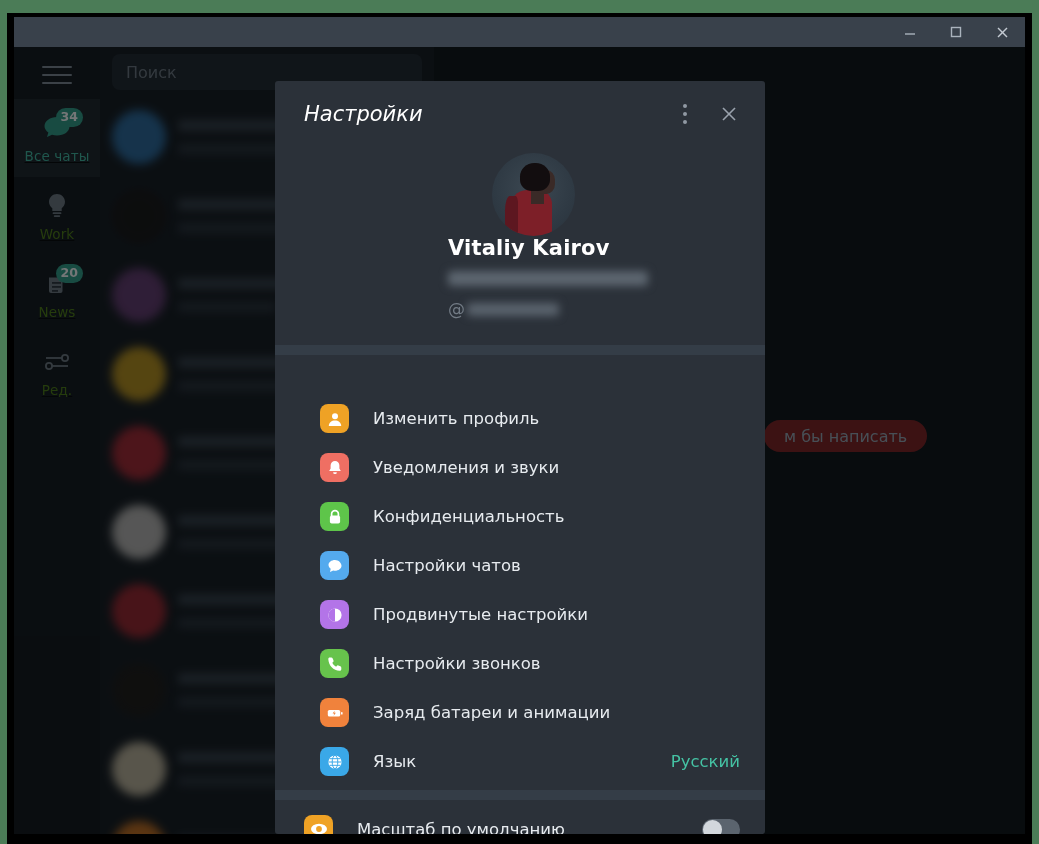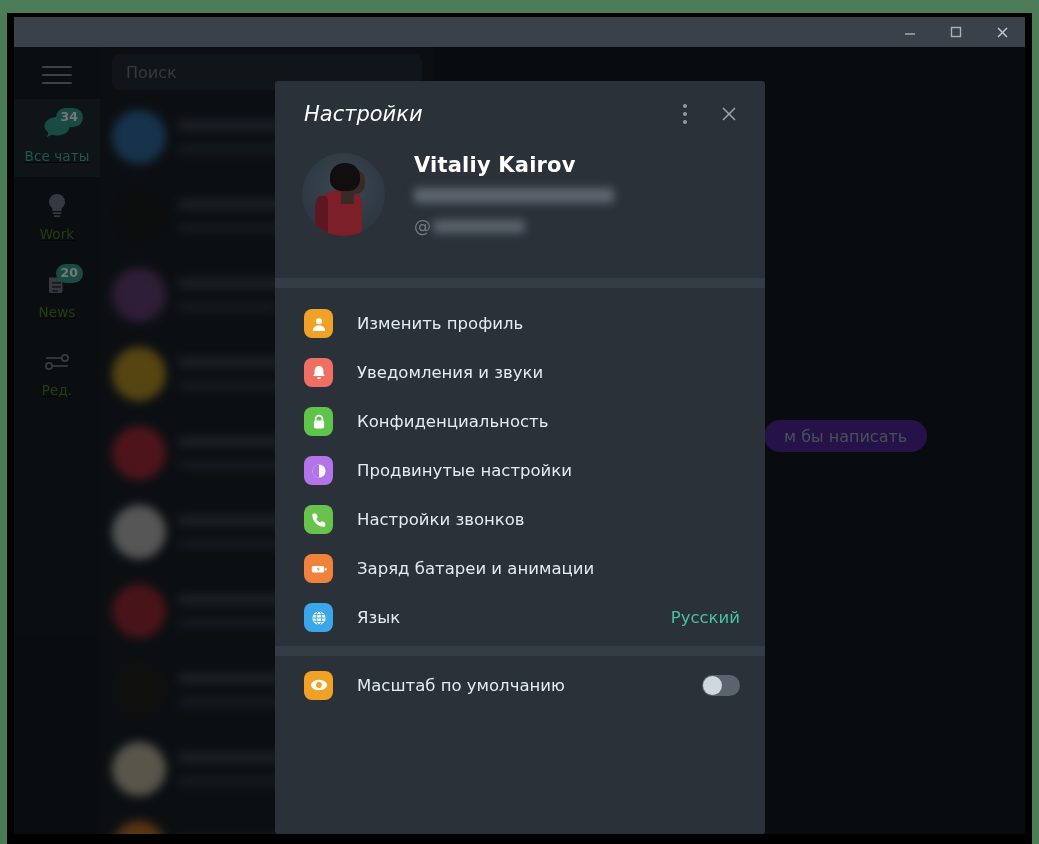--- a/index.html
+++ b/index.html
@@ -52,60 +52,60 @@
   .chatrow{position:relative;height:79px;display:flex;align-items:center;padding:0 10px 0 12px;}
   .cav{width:54px;height:54px;border-radius:50%;flex:none;filter:blur(5px);opacity:.92;}
   .cmeta{flex:1;margin-left:12px;filter:blur(4.2px);}
   .ctitle{height:11px;border-radius:4px;background:#333b45;margin-bottom:13px;}
   .csub{height:10px;border-radius:4px;background:#262d36;}
   .cdot{position:absolute;right:12px;width:9px;height:9px;border-radius:50%;filter:blur(3px);}
 
   
   .convo{position:absolute;left:420px;top:30px;right:0;bottom:0;background:#0b0e11;}
   .bubble{
-    position:absolute;left:330px;top:373px;height:32px;background:#4c1d95;border-radius:16px;
+    position:absolute;left:330px;top:373px;height:32px;background:#7f1d1d;border-radius:16px;
     display:flex;align-items:center;padding:0 20px;color:#9aa7b4;font-size:16px;white-space:nowrap;
   }
 
   
   .dim{position:absolute;left:0;top:30px;width:1011px;height:787px;background:rgba(8,10,13,.56);}
 
   
   .modal{
     position:absolute;left:261px;top:64px;width:490px;height:753px;
     background:#2b3139;border-radius:3px;overflow:hidden;
   }
   .mhead{height:66px;display:flex;align-items:center;padding:0 14px 0 29px;}
   .mtitle{font-size:21px;color:#fff;font-weight:400;flex:1;font-style:italic;}
   .mbtn{width:44px;height:44px;display:flex;align-items:center;justify-content:center;}
   .kebab{display:flex;flex-direction:column;gap:4px;}
   .kebab i{width:4px;height:4px;border-radius:50%;background:#9099a3;display:block;}
 
   
-  .profile{display:flex;align-items:center;padding:6px 0 42px 27px;}
+  .profile{display:flex;align-items:center;padding:6px 0 26px 27px;flex-direction:column;}
   .avatar{
     width:83px;height:83px;border-radius:50%;flex:none;position:relative;overflow:hidden;
     background:radial-gradient(circle at 50% 42%,#3c4852 0%,#2f3a44 60%,#28313a 100%);
   }
   .av-head{position:absolute;left:34%;top:12%;width:36%;height:34%;border-radius:48% 48% 40% 40%;background:#120d0f;}
   .av-face{position:absolute;left:50%;top:20%;width:26%;height:30%;border-radius:40%;background:#3a2a27;}
   .av-body{position:absolute;left:20%;top:44%;width:52%;height:58%;border-radius:42% 30% 0 0;background:#7d1f28;}
   .av-arm{position:absolute;left:16%;top:52%;width:15%;height:44%;border-radius:40% 20% 0 0;background:#5d1720;}
   .av-neck{position:absolute;left:47%;top:40%;width:16%;height:22%;background:#3a2a27;}
   .pinfo{margin-left:29px;}
   .pname{font-size:21px;color:#fff;font-weight:700;letter-spacing:.2px;margin-bottom:11px;}
   .pblur{height:15px;border-radius:4px;background:#5d6670;filter:blur(4px);margin-bottom:13px;}
   .puser{display:flex;align-items:center;gap:2px;}
   .puser .at{color:#737c86;font-size:17px;}
   .puser .ub{height:13px;border-radius:4px;background:#5a636d;filter:blur(4px);}
 
   .divider{height:10px;background:#343d47;}
 
   
-  .slist{padding:11px 0 4px 0;}
+  .slist{padding:11px 0 4px 16px;margin-top:28px;}
   .srow{height:49px;display:flex;align-items:center;padding:0 25px 0 29px;}
   .sicon{width:29px;height:29px;border-radius:8px;flex:none;display:flex;align-items:center;justify-content:center;}
   .sicon svg{display:block;}
   .slabel{margin-left:24px;font-size:16.5px;color:#e7ebef;flex:1;}
   .svalue{font-size:16.5px;color:#45c3a4;}
 
   
   .zoomsec{padding:0 25px 0 29px;}
   .zoomrow{height:58px;display:flex;align-items:center;}
   .toggle{width:38px;height:21px;border-radius:11px;background:#5b646e;position:relative;flex:none;}
@@ -356,20 +356,28 @@
           <div class="srow">
             <span class="sicon" style="background: rgb(94, 197, 74);">
               <svg width="18" height="18" viewBox="0 0 18 18">
                 <path d="M5.6 8V6.1a3.4 3.4 0 0 1 6.8 0V8" fill="none" stroke="#fff" stroke-width="1.7"></path>
                 <rect x="3.9" y="7.6" width="10.2" height="8" rx="1.8" fill="#fff"></rect>
               </svg>
             </span>
             <span class="slabel">Конфиденциальность</span>
           </div>
           <div class="srow">
+            <span class="sicon" style="background: rgb(84, 170, 238);">
+              <svg width="18" height="18" viewBox="0 0 18 18">
+                <path d="M9 3c-3.6 0-6.5 2.2-6.5 5 0 1.5.9 2.9 2.2 3.8L4 15l3.2-1.4c.6.1 1.2.2 1.8.2 3.6 0 6.5-2.2 6.5-5S12.6 3 9 3z" fill="#fff"></path>
+              </svg>
+            </span>
+            <span class="slabel">Настройки чатов</span>
+          </div>
+          <div class="srow">
             <span class="sicon" style="background: rgb(179, 116, 232);">
               <svg width="18" height="18" viewBox="0 0 18 18">
                 <circle cx="9" cy="9" r="6.6" fill="#fff"></circle>
                 <path d="M9 2.4v13.2a6.6 6.6 0 0 1 0-13.2z" fill="#b374e8"></path>
               </svg>
             </span>
             <span class="slabel">Продвинутые настройки</span>
           </div>
           <div class="srow">
             <span class="sicon" style="background: rgb(103, 195, 76);">

